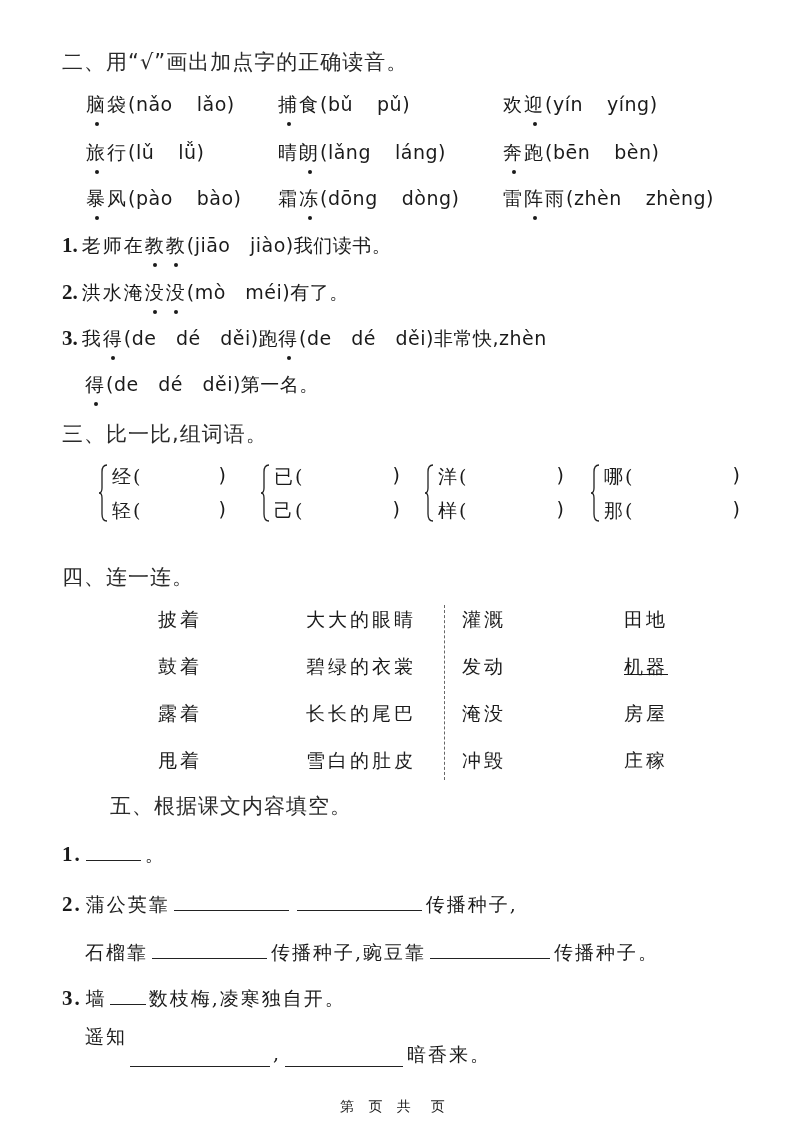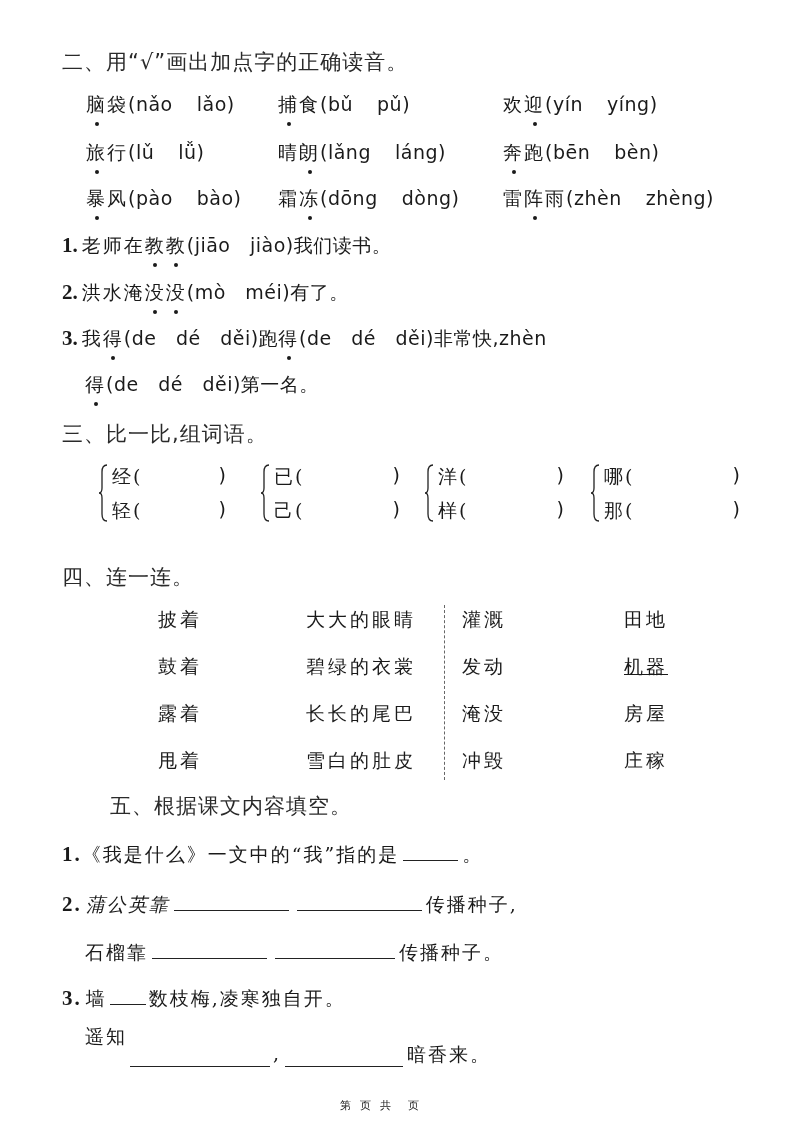--- a/index.html
+++ b/index.html
@@ -14,21 +14,21 @@
   .dot::after { content:""; position:absolute; left:50%; bottom:-8px; width:4px; height:4px; margin-left:-2px; border-radius:50%; background:#1a1a1a; }
   .row { display:flex; align-items:baseline; }
   .gap { display:inline-block; }
   .brace-group { position:absolute; width:150px; height:62px; }
   .brace { position:absolute; left:0; top:2px; width:10px; height:58px; }
   .bline { position:absolute; left:14px; font-size:19px; }
   .paren-close { position:absolute; right:0; font-family:"DejaVu Sans",sans-serif; font-size:19px; }
   .blank { display:inline-block; border-bottom:1.5px solid #222; height:20px; vertical-align:baseline; }
   .divider { position:absolute; left:444px; top:605px; width:0; height:175px; border-left:1.5px dashed #666; }
   .match-word { position:absolute; font-size:19px; letter-spacing:3px; }
-  .footer { font-family:Liberation Sans, sans-serif; font-size:11px; letter-spacing:3px; }
+  .footer { font-family:Liberation Mono, monospace; font-size:14px; letter-spacing:3px; }
 </style>
 </head>
 <body>
 
 <div class="abs heading" style="left:62px;top:48px;">二、用“√”画出加点字的正确读音。</div>
 
 <div id="s2rows">
     <div class="abs row" style="left: 86px; top: 92px;">
       <span class="cn"></span>
       <span class="cn dot">脑</span>
@@ -209,35 +209,35 @@
     <span class="match-word" style="left: 624px; top: 654px; text-decoration: underline;">机器</span>
     <span class="match-word" style="left: 624px; top: 701px;">房屋</span>
     <span class="match-word" style="left: 624px; top: 748px;">庄稼</span>
   </div>
 <div class="divider"></div>
 
 <div class="abs heading" style="left:62px;top:792px;margin-left:48px;">五、根据课文内容填空。</div>
 
 <div class="abs row cn" style="left:62px;top:840px;">
   <span class="num">1.</span>
-  <span>《我是什么》一文中的“我”指的是</span>
   <span class="blank" style="width:55px;margin:0 4px;"></span>
   <span>。</span>
 </div>
 
 <div class="abs row cn" style="left:62px;top:890px;">
   <span class="num">2.</span>
-  <span style="margin-left:4px;font-style:italic;">蒲公英靠</span>
+  <span style="margin-left:4px;">蒲公英靠</span>
   <span class="blank" style="width:115px;margin:0 4px;"></span>
   <span class="blank" style="width:125px;margin:0 4px;"></span>
   <span>传播种子,</span>
 </div>
 <div class="abs row cn" style="left:85px;top:938px;">
   <span>石榴靠</span>
   <span class="blank" style="width:115px;margin:0 4px;"></span>
+  <span>传播种子,豌豆靠</span>
   <span class="blank" style="width:120px;margin:0 4px;"></span>
   <span>传播种子。</span>
 </div>
 
 <div class="abs row cn" style="left:62px;top:984px;">
   <span class="num">3.</span>
   <span style="margin-left:4px;">墙</span>
   <span class="blank" style="width:36px;margin:0 3px;"></span>
   <span>数枝梅,凌寒独自开。</span>
 </div>

